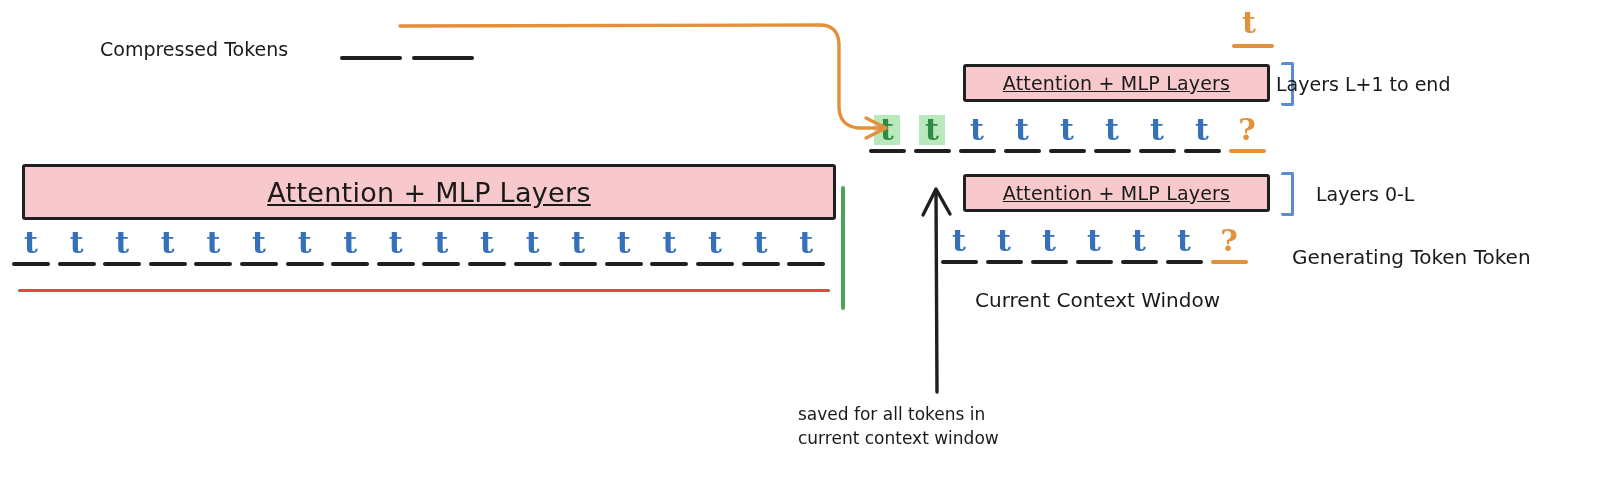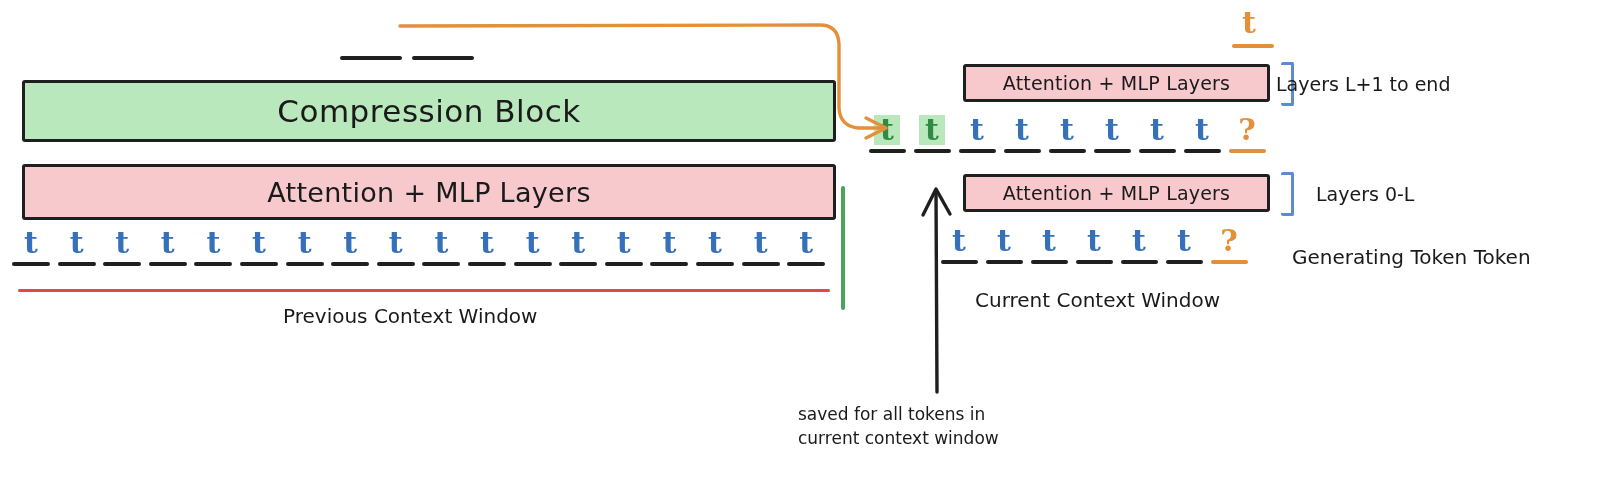--- a/index.html
+++ b/index.html
@@ -14,20 +14,21 @@
 
   
   .hbox{
     box-sizing:border-box;
     border:3px solid #1f1f1f;
     border-radius:3px;
     display:flex;align-items:center;justify-content:center;
     text-align:center;
     color:#1a1a1a;
     font-family:"DejaVu Sans", sans-serif;
+    text-decoration:underline;
   }
   .green{background:#b9e8bd;}
   .pink{background:#f7c9cc;}
 
   .title-lg{font-size:31px;letter-spacing:.5px;}
   .title-md{font-size:27px;letter-spacing:.3px;}
   .title-sm{font-size:19px;letter-spacing:.2px;}
 
   .label{
     color:#1a1a1a;
@@ -67,25 +68,25 @@
     border-left:none;
     border-radius:2px;
   }
   svg.overlay{position:absolute;left:0;top:0;width:1620px;height:482px;pointer-events:none;}
 </style>
 </head>
 <body>
 
 <div id="stage">
 
+  <div class="abs label lbl-19" style="left:100px;top:38px;">Compressed Tokens</div>
 
   <div class="dash" style="left:340px;top:56px;width:62px;"></div>
   <div class="dash" style="left:412px;top:56px;width:62px;"></div>
 
-  <div class="abs hbox green title-lg" style="left:22px;top:80px;width:814px;height:62px;">Compression Block</div>
 
   <div class="abs hbox pink title-md" style="left:22px;top:164px;width:814px;height:56px;">Attention + MLP Layers</div>
 
   <div class="abs" id="left-token-row" style="left:10px;top:228px;width:830px;height:48px;">
       <div class="tok blue" style="left: 8px; top: 0px; width: 26px;">t</div>
       <div class="tokline" style="left: 2px; top: 34px; width: 38px;"></div>
       <div class="tok blue" style="left: 53.6px; top: 0px; width: 26px;">t</div>
       <div class="tokline" style="left: 47.6px; top: 34px; width: 38px;"></div>
       <div class="tok blue" style="left: 99.2px; top: 0px; width: 26px;">t</div>
       <div class="tokline" style="left: 93.2px; top: 34px; width: 38px;"></div>
@@ -116,21 +117,20 @@
       <div class="tok blue" style="left: 692px; top: 0px; width: 26px;">t</div>
       <div class="tokline" style="left: 686px; top: 34px; width: 38px;"></div>
       <div class="tok blue" style="left: 737.6px; top: 0px; width: 26px;">t</div>
       <div class="tokline" style="left: 731.6px; top: 34px; width: 38px;"></div>
       <div class="tok blue" style="left: 783.2px; top: 0px; width: 26px;">t</div>
       <div class="tokline" style="left: 777.2px; top: 34px; width: 38px;"></div>
     </div>
 
   <div class="redline" style="left:18px;top:289px;width:812px;"></div>
 
-  <div class="abs label lbl-20" style="left:283px;top:304px;">Previous Context Window</div>
 
   <div class="greenvline" style="left:841px;top:186px;height:124px;"></div>
 
   <div class="tok orange" style="left:1234px;top:8px;width:30px;">t</div>
   <div class="tokline orange" style="left:1232px;top:44px;width:42px;"></div>
 
   <div class="abs hbox pink title-sm" style="left:963px;top:64px;width:307px;height:38px;">Attention + MLP Layers</div>
 
   <div class="bracket" style="left:1281px;top:62px;width:13px;height:44px;"></div>
   <div class="abs label lbl-19" style="left:1276px;top:73px;">Layers L+1 to end</div>

